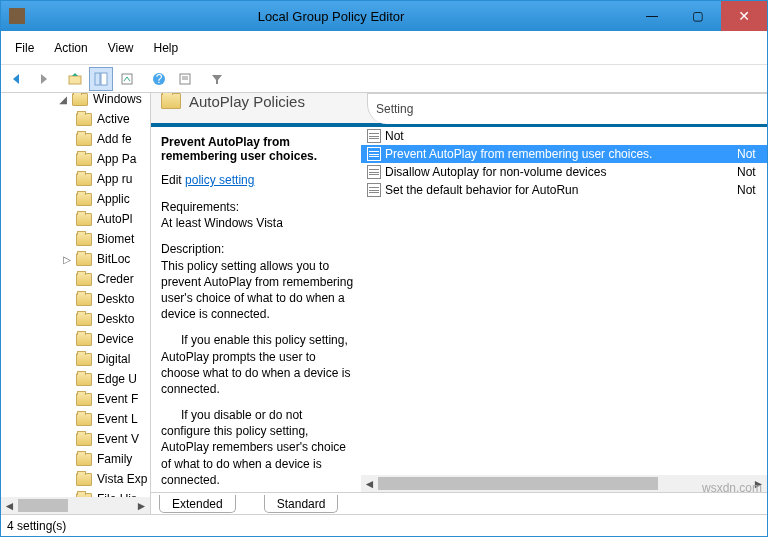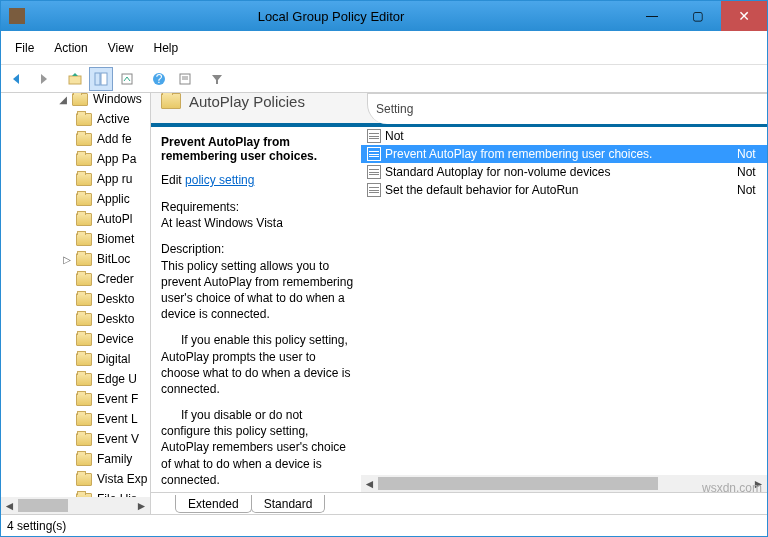--- a/index.html
+++ b/index.html
@@ -50,21 +50,21 @@
 .list-row .licon { width: 14px; height: 14px; border: 1px solid #888; margin-right: 4px; display: flex; flex-direction: column; justify-content: space-evenly; padding: 1px; }
 .list-row.sel .licon { border-color: #fff; }
 .list-row .licon i { height: 1px; background: #888; display: block; }
 .list-row.sel .licon i { background: #fff; }
 .list-row .lname { flex: 1; overflow: hidden; }
 .list-row .lstate { width: 30px; text-align: left; }
 .list-scroll-h { position: absolute; bottom: 0; left: 0; right: 0; height: 17px; background: #f0f0f0; display: flex; }
 .list-scroll-h .track { flex: 1; position: relative; }
 .list-scroll-h .thumb { position: absolute; left: 0; width: 280px; top: 2px; bottom: 2px; background: #c0c0c0; }
 .list-scroll-h .arr { width: 17px; display: flex; align-items: center; justify-content: center; color: #555; }
-.bottom-tabs { height: 22px; border-top: 1px solid #d0d0d0; display: flex; align-items: flex-end; padding-left: 24px; background: #fff; }
+.bottom-tabs { height: 22px; border-top: 1px solid #d0d0d0; display: flex; align-items: flex-end; padding-left: 8px; background: #fff; gap: 29px; }
 .btab { padding: 2px 12px 1px; border: 1px solid #aaa; border-top: none; border-radius: 0 0 5px 5px; margin-right: -1px; background: #fff; position: relative; top: -1px; cursor: default; }
 .btab.active { background: #fff; z-index: 2; }
 .statusbar { height: 22px; border-top: 1px solid #d0d0d0; display: flex; align-items: center; padding: 0 6px; font-size: 12px; }
 .statusbar .sfill { flex: 1; }
 .watermark { position: absolute; right: 6px; bottom: 42px; font-size: 12px; color: #aaa; }
 </style>
 </head>
 <body>
 <div class="window">
 
@@ -303,21 +303,21 @@
                 </span>
                 <span class="lname">Prevent AutoPlay from remembering user choices.</span>
                 <span class="lstate">Not</span>
               </div>
               <div class="list-row">
                 <span class="licon">
                   <i></i>
                   <i></i>
                   <i></i>
                 </span>
-                <span class="lname">Standard Autoplay for non-volume devices</span>
+                <span class="lname">Disallow Autoplay for non-volume devices</span>
                 <span class="lstate">Not</span>
               </div>
               <div class="list-row">
                 <span class="licon">
                   <i></i>
                   <i></i>
                   <i></i>
                 </span>
                 <span class="lname">Set the default behavior for AutoRun</span>
                 <span class="lstate">Not</span>

